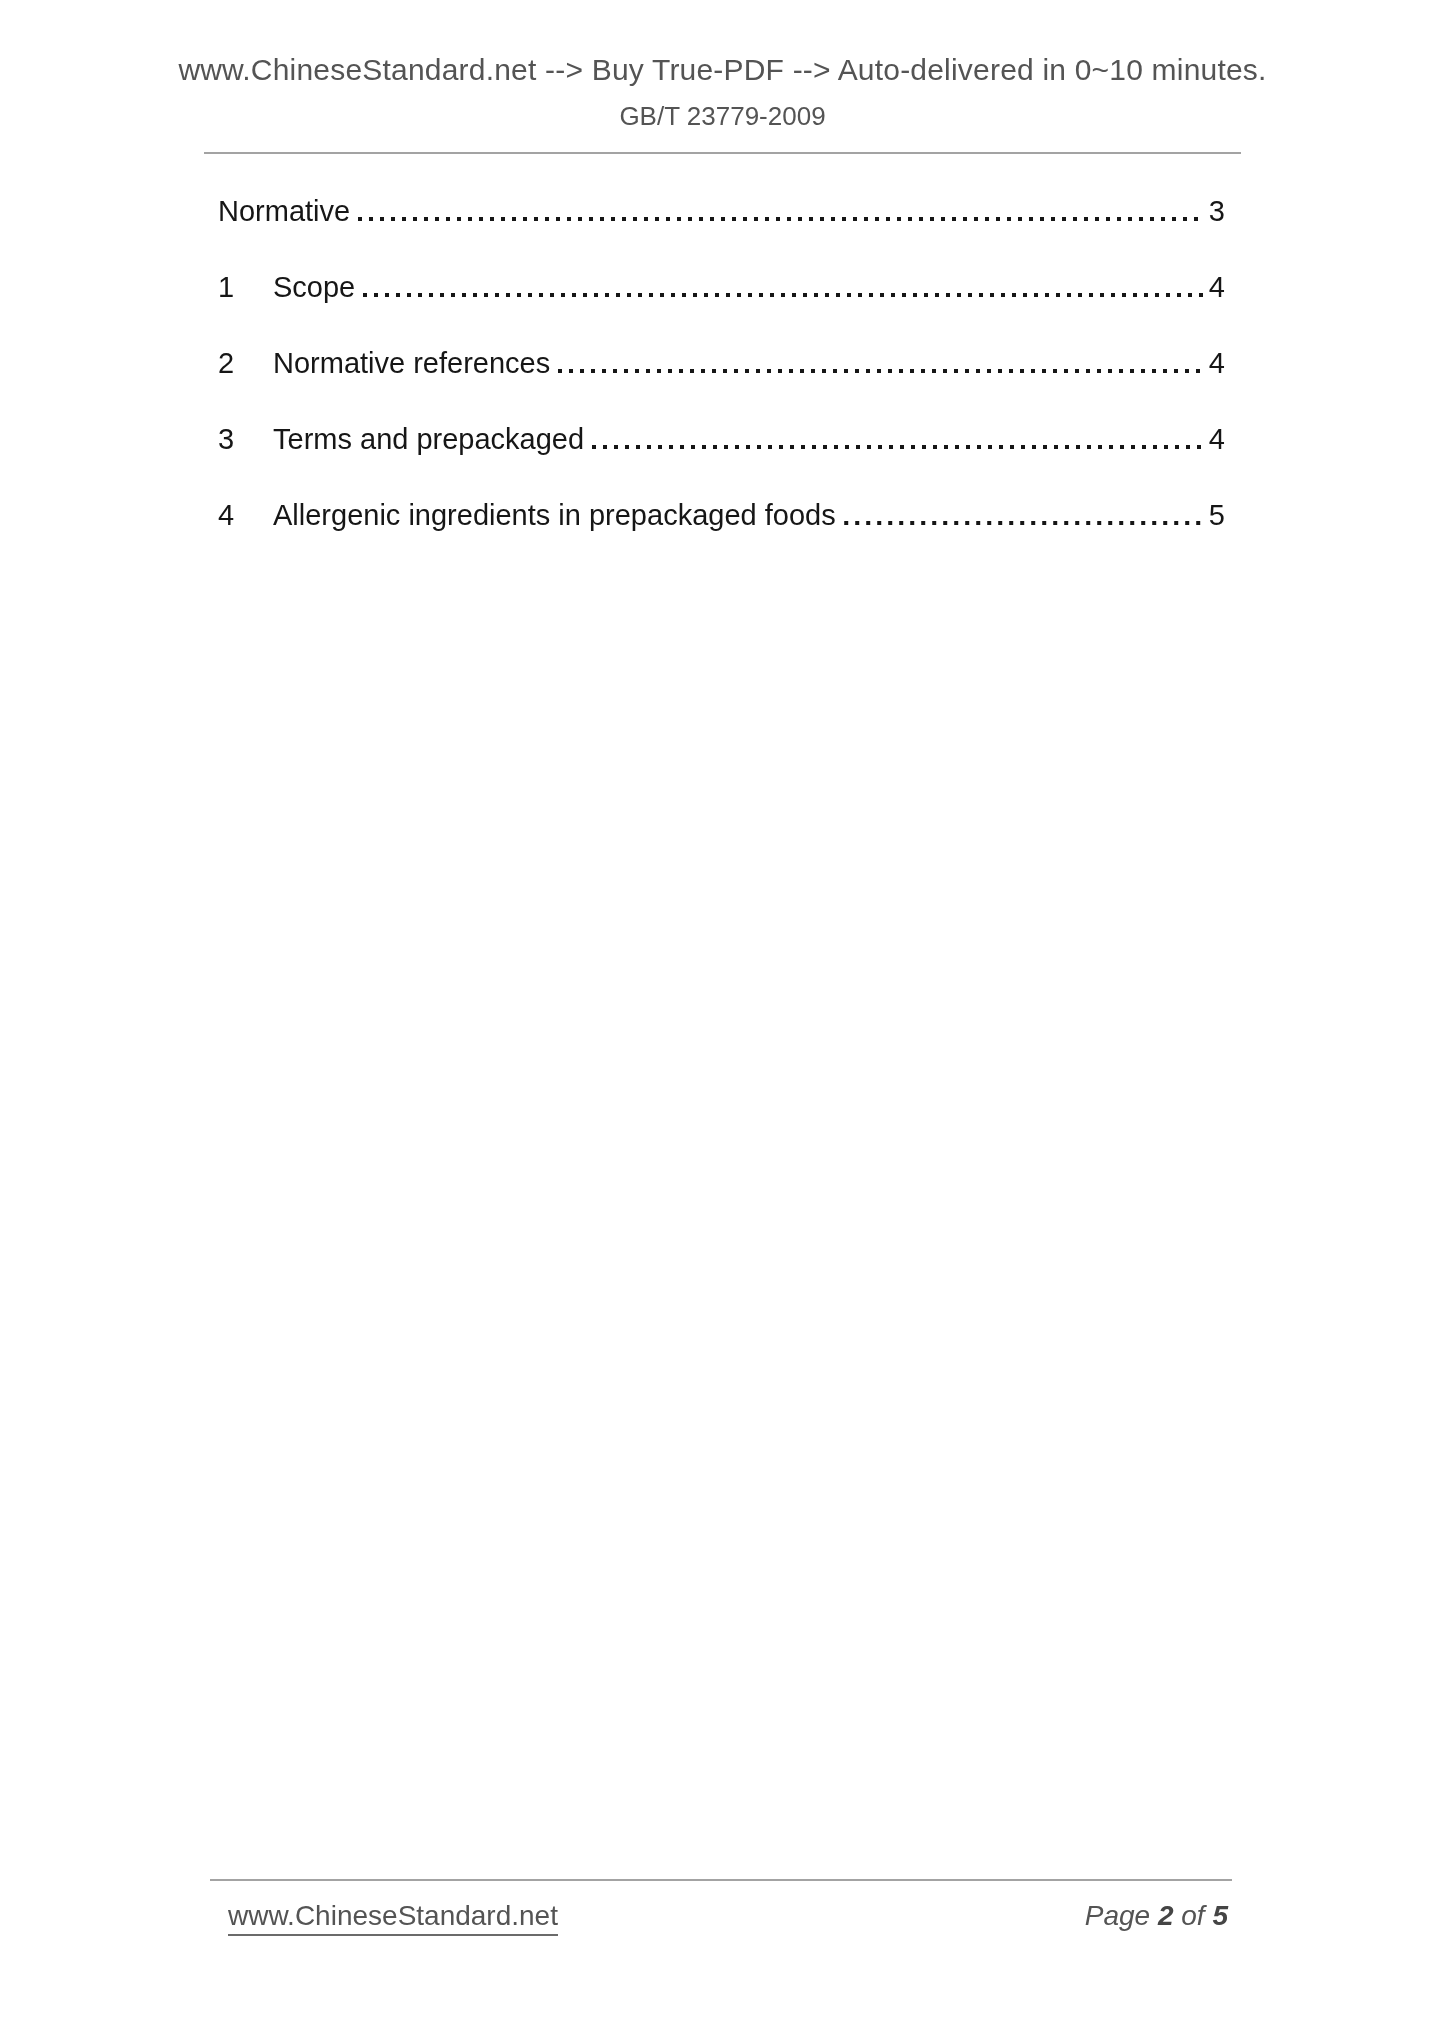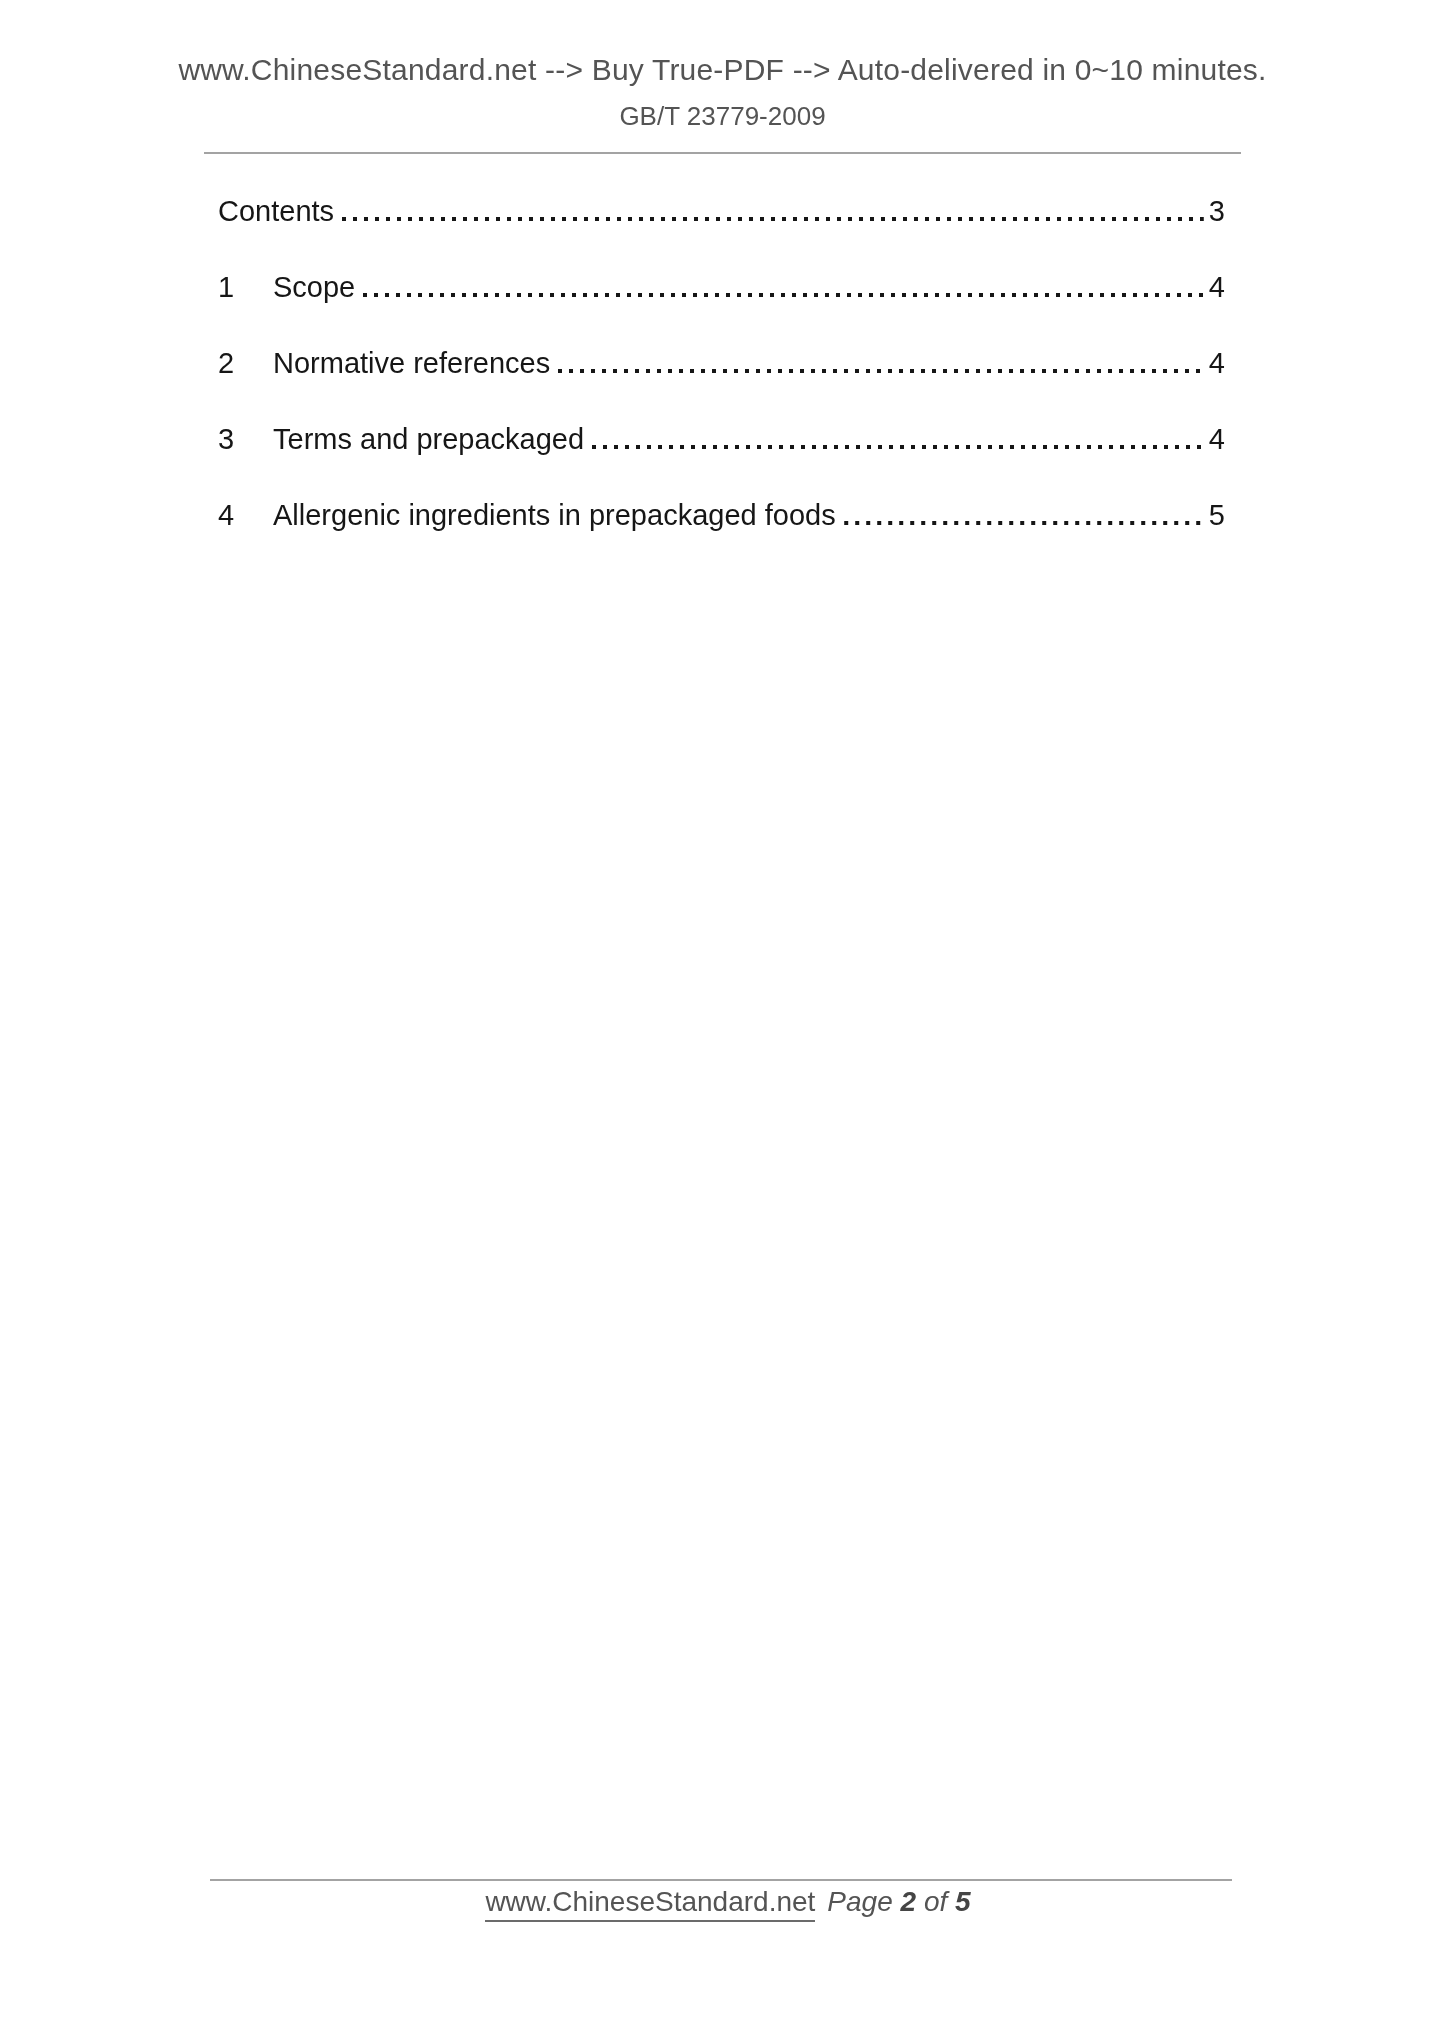--- a/index.html
+++ b/index.html
@@ -94,23 +94,23 @@
     left: 210px;
     width: 1022px;
   }
   .footer .rule-footer {
     border: 0;
     border-top: 2px solid #a3a3a3;
     width: 100%;
     margin: 0;
   }
   .footer-row {
-    margin-top: 5px;
+    margin-top: 19px;
     display: flex;
-    justify-content: center;
+    justify-content: space-between;
     align-items: baseline;
     font-size: 28px;
     line-height: 32px;
     color: #545454;
     gap: 12px;
   }
   .site-link {
     margin-left: 18px;
     color: #545454;
     display: inline-block;
@@ -136,21 +136,21 @@
     <div class="hdr-marketing">www.ChineseStandard.net --&gt; Buy True-PDF --&gt; Auto-delivered in 0~10 minutes.</div>
     <div class="hdr-code">GB/T 23779-2009</div>
     <hr class="rule">
   </div>
 
 
   <nav class="toc">
 
     <div class="toc-row">
       <span class="toc-num"></span>
-        <span class="toc-entry-title">Contents</span>
+        <span class="toc-entry-title">Normative</span>
       <span class="leader"></span>
       <span class="toc-page-num">3</span>
     </div>
 
     <div class="toc-row">
       <span class="toc-num">1</span>
         <span class="toc-entry-title">Scope</span>
       <span class="leader"></span>
       <span class="toc-page-num">4</span>
     </div>

